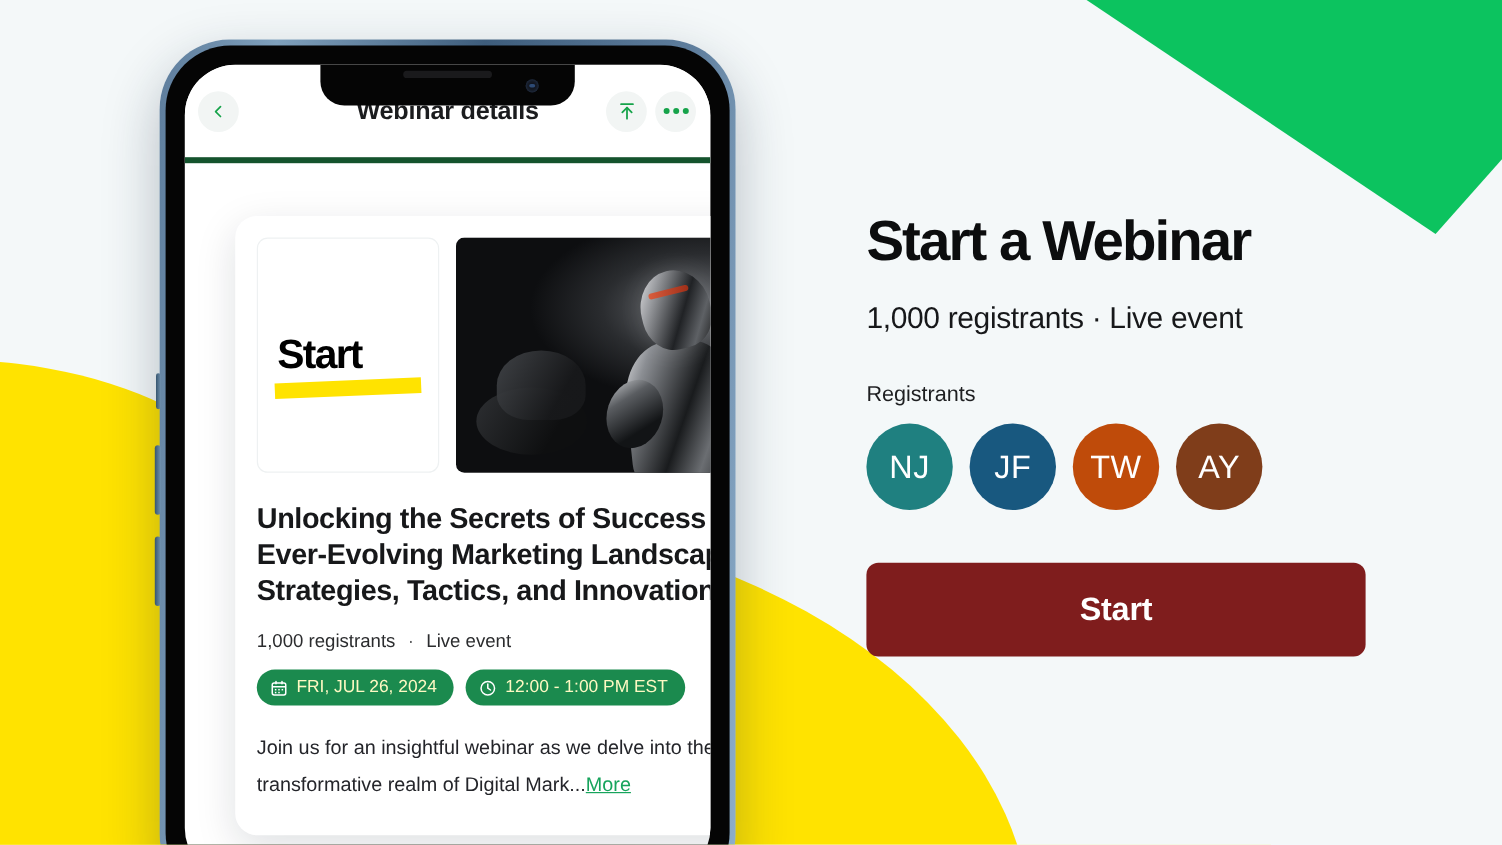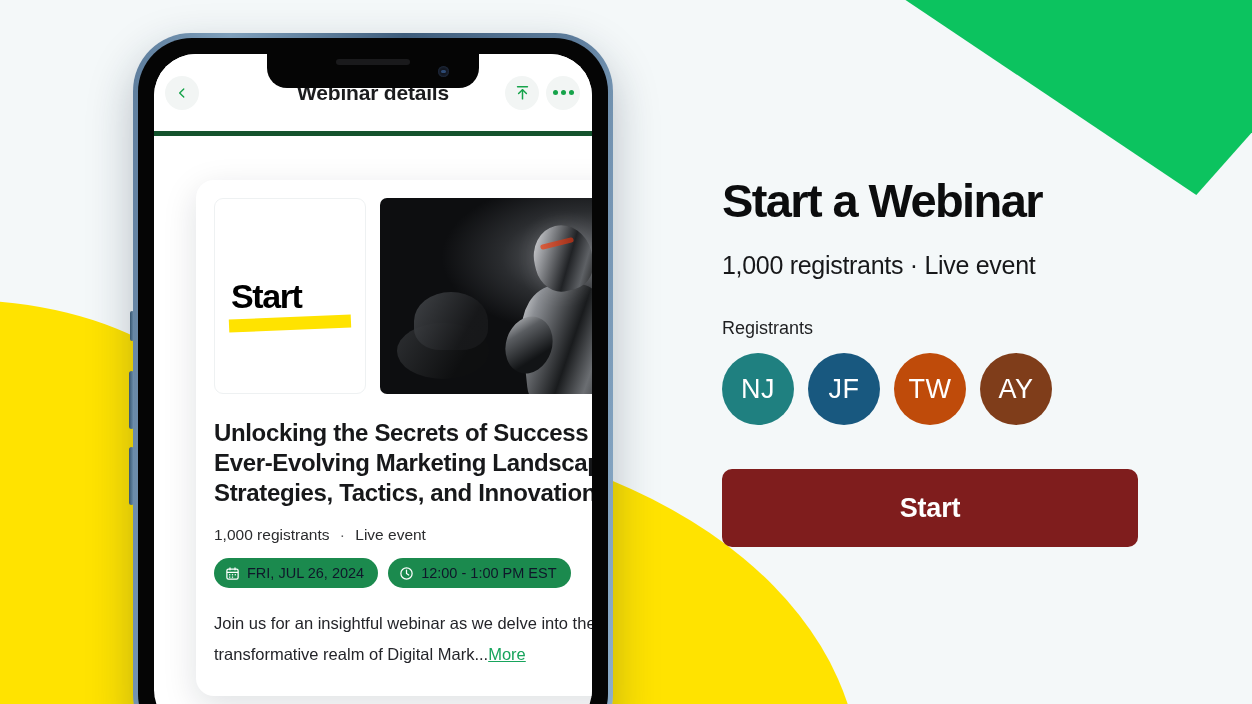--- a/index.html
+++ b/index.html
@@ -271,21 +271,21 @@
     font-size: 15.5px;
     color: #2B2C2E;
   }
   .card-meta .sep { margin: 0 6px; color: #5b5c5e; }
   .pills { margin-top: 14px; display: flex; gap: 10px; }
   .pill {
     display: inline-flex;
     align-items: center;
     gap: 7px;
     background: #1B8A4E;
-    color: #0f172a;
+    color: #fef9c3;
     border-radius: 999px;
     padding: 7px 14px 7px 11px;
     font-size: 14.5px;
     font-weight: normal;
     white-space: nowrap;
     border: none;
     cursor: default;
   }
   .card-desc {
     margin-top: 20px;

